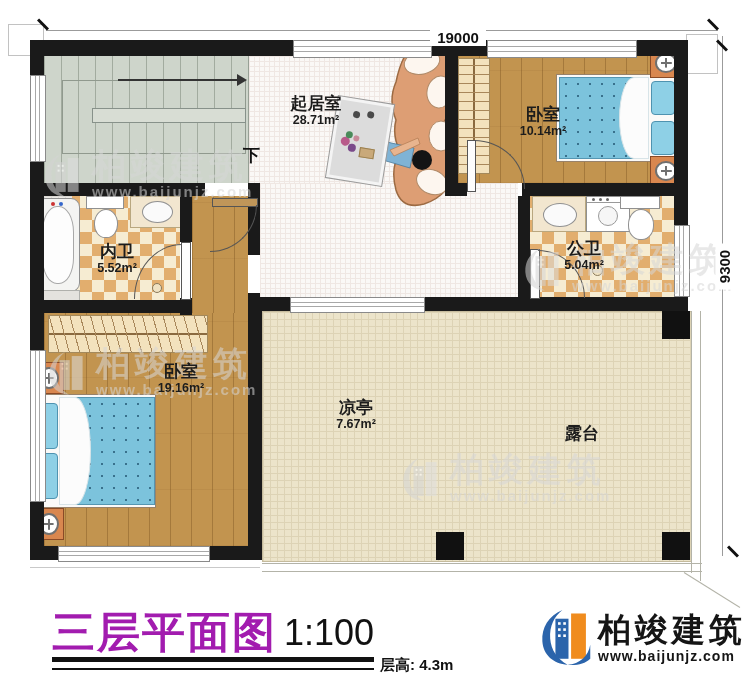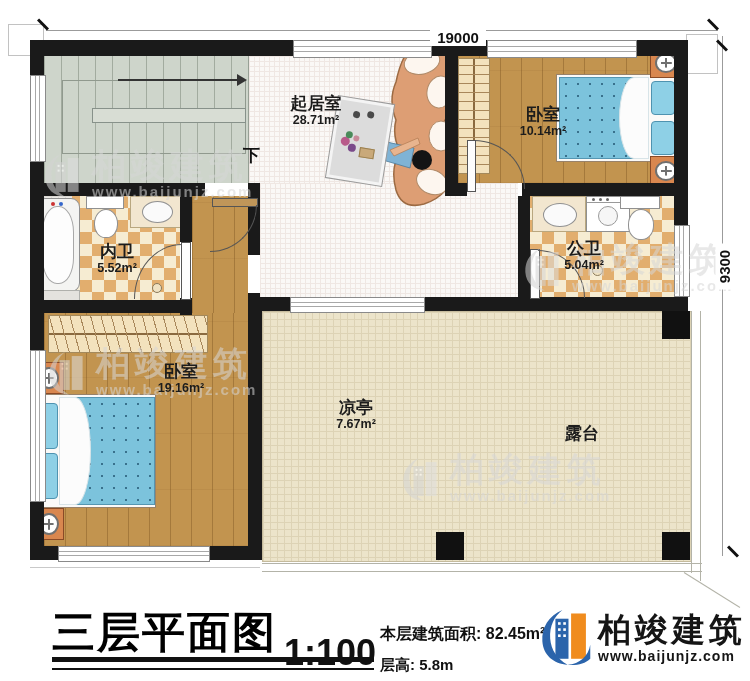--- a/index.html
+++ b/index.html
@@ -44,21 +44,21 @@
   .dimline{background:#9b9b9b;z-index:3;}
   .tick{width:14px;height:3px;background:#111;transform:rotate(45deg);z-index:4;}
   .dimtext{z-index:40;font-size:15px;font-weight:bold;color:#111;background:#fff;text-align:center;}
   .extbox{border:1px solid #c2c2c2;z-index:2;}
   
   .wm{z-index:9;display:flex;align-items:center;gap:8px;opacity:.55;pointer-events:none;}
   .wm .wmtxt{color:#d7d7d7;}
   .wm .wmbrand{font-size:34px;font-weight:800;letter-spacing:5px;line-height:1;}
   .wm .wmurl{font-size:15px;font-weight:700;letter-spacing:2px;line-height:1.3;}
   
-  .ttitle{font-size:43px;font-weight:bold;color:#000000;letter-spacing:2px;z-index:10;}
+  .ttitle{font-size:43px;font-weight:bold;color:#a21caf;letter-spacing:2px;z-index:10;}
   .tscale{font-size:36px;color:#111;z-index:10;}
   .tline{background:#111;z-index:10;}
   .tinfo{font-size:16px;font-weight:600;color:#111;z-index:10;white-space:nowrap;}
   .brandname{font-size:33px;font-weight:800;color:#151515;letter-spacing:4px;z-index:10;}
   .brandurl{font-size:14px;font-weight:700;color:#151515;letter-spacing:1px;z-index:10;}
 </style>
 </head>
 <body>
 
 <div class="plan">
@@ -299,28 +299,24 @@
       </svg>
     <div class="wmtxt">
         <div class="wmbrand">柏竣建筑</div>
         <div class="wmurl">www.baijunjz.com</div>
       </div>
   </div>
 
   <div class="abs ttitle" style="left:52px;top:604px;">三层平面图</div>
   <div class="abs tline" style="left:52px;top:657px;width:322px;height:5px;"></div>
   <div class="abs tline" style="left:52px;top:668px;width:322px;height:2px;"></div>
-  <div class="abs tscale" style="left:284px;top:632px;font-weight:bold;">1:100</div>
-  <div class="abs tinfo" style="left:380px;top:624px;">
-    <span>本层建筑面积:</span>
-    <span>82.45m²</span>
-  </div>
+  <div class="abs tscale" style="left:284px;top:612px;">1:100</div>
   <div class="abs tinfo" style="left:380px;top:656px;font-size:15px;">
     <span>层高:</span>
-    <span>5.8m</span>
+    <span>4.3m</span>
   </div>
   <svg class="abs" style="left:538px;top:606px;z-index:10;" width="54" height="62" viewBox="0 0 62 66">
     <path d="M28 2 C12 9 4 22 5 38 C6 54 18 64 34 65 C22 58 15 48 14 35 C13 20 19 9 28 2 Z" fill="#2b64ab"></path>
     <rect x="20" y="12" width="15" height="46" fill="#2b64ab"></rect>
     <rect x="23" y="16" width="3" height="3" fill="#fff"></rect>
       <rect x="29" y="16" width="3" height="3" fill="#fff"></rect>
     <rect x="23" y="23" width="3" height="3" fill="#fff"></rect>
       <rect x="29" y="23" width="3" height="3" fill="#fff"></rect>
     <rect x="23" y="30" width="3" height="3" fill="#fff"></rect>
       <rect x="29" y="30" width="3" height="3" fill="#fff"></rect>

